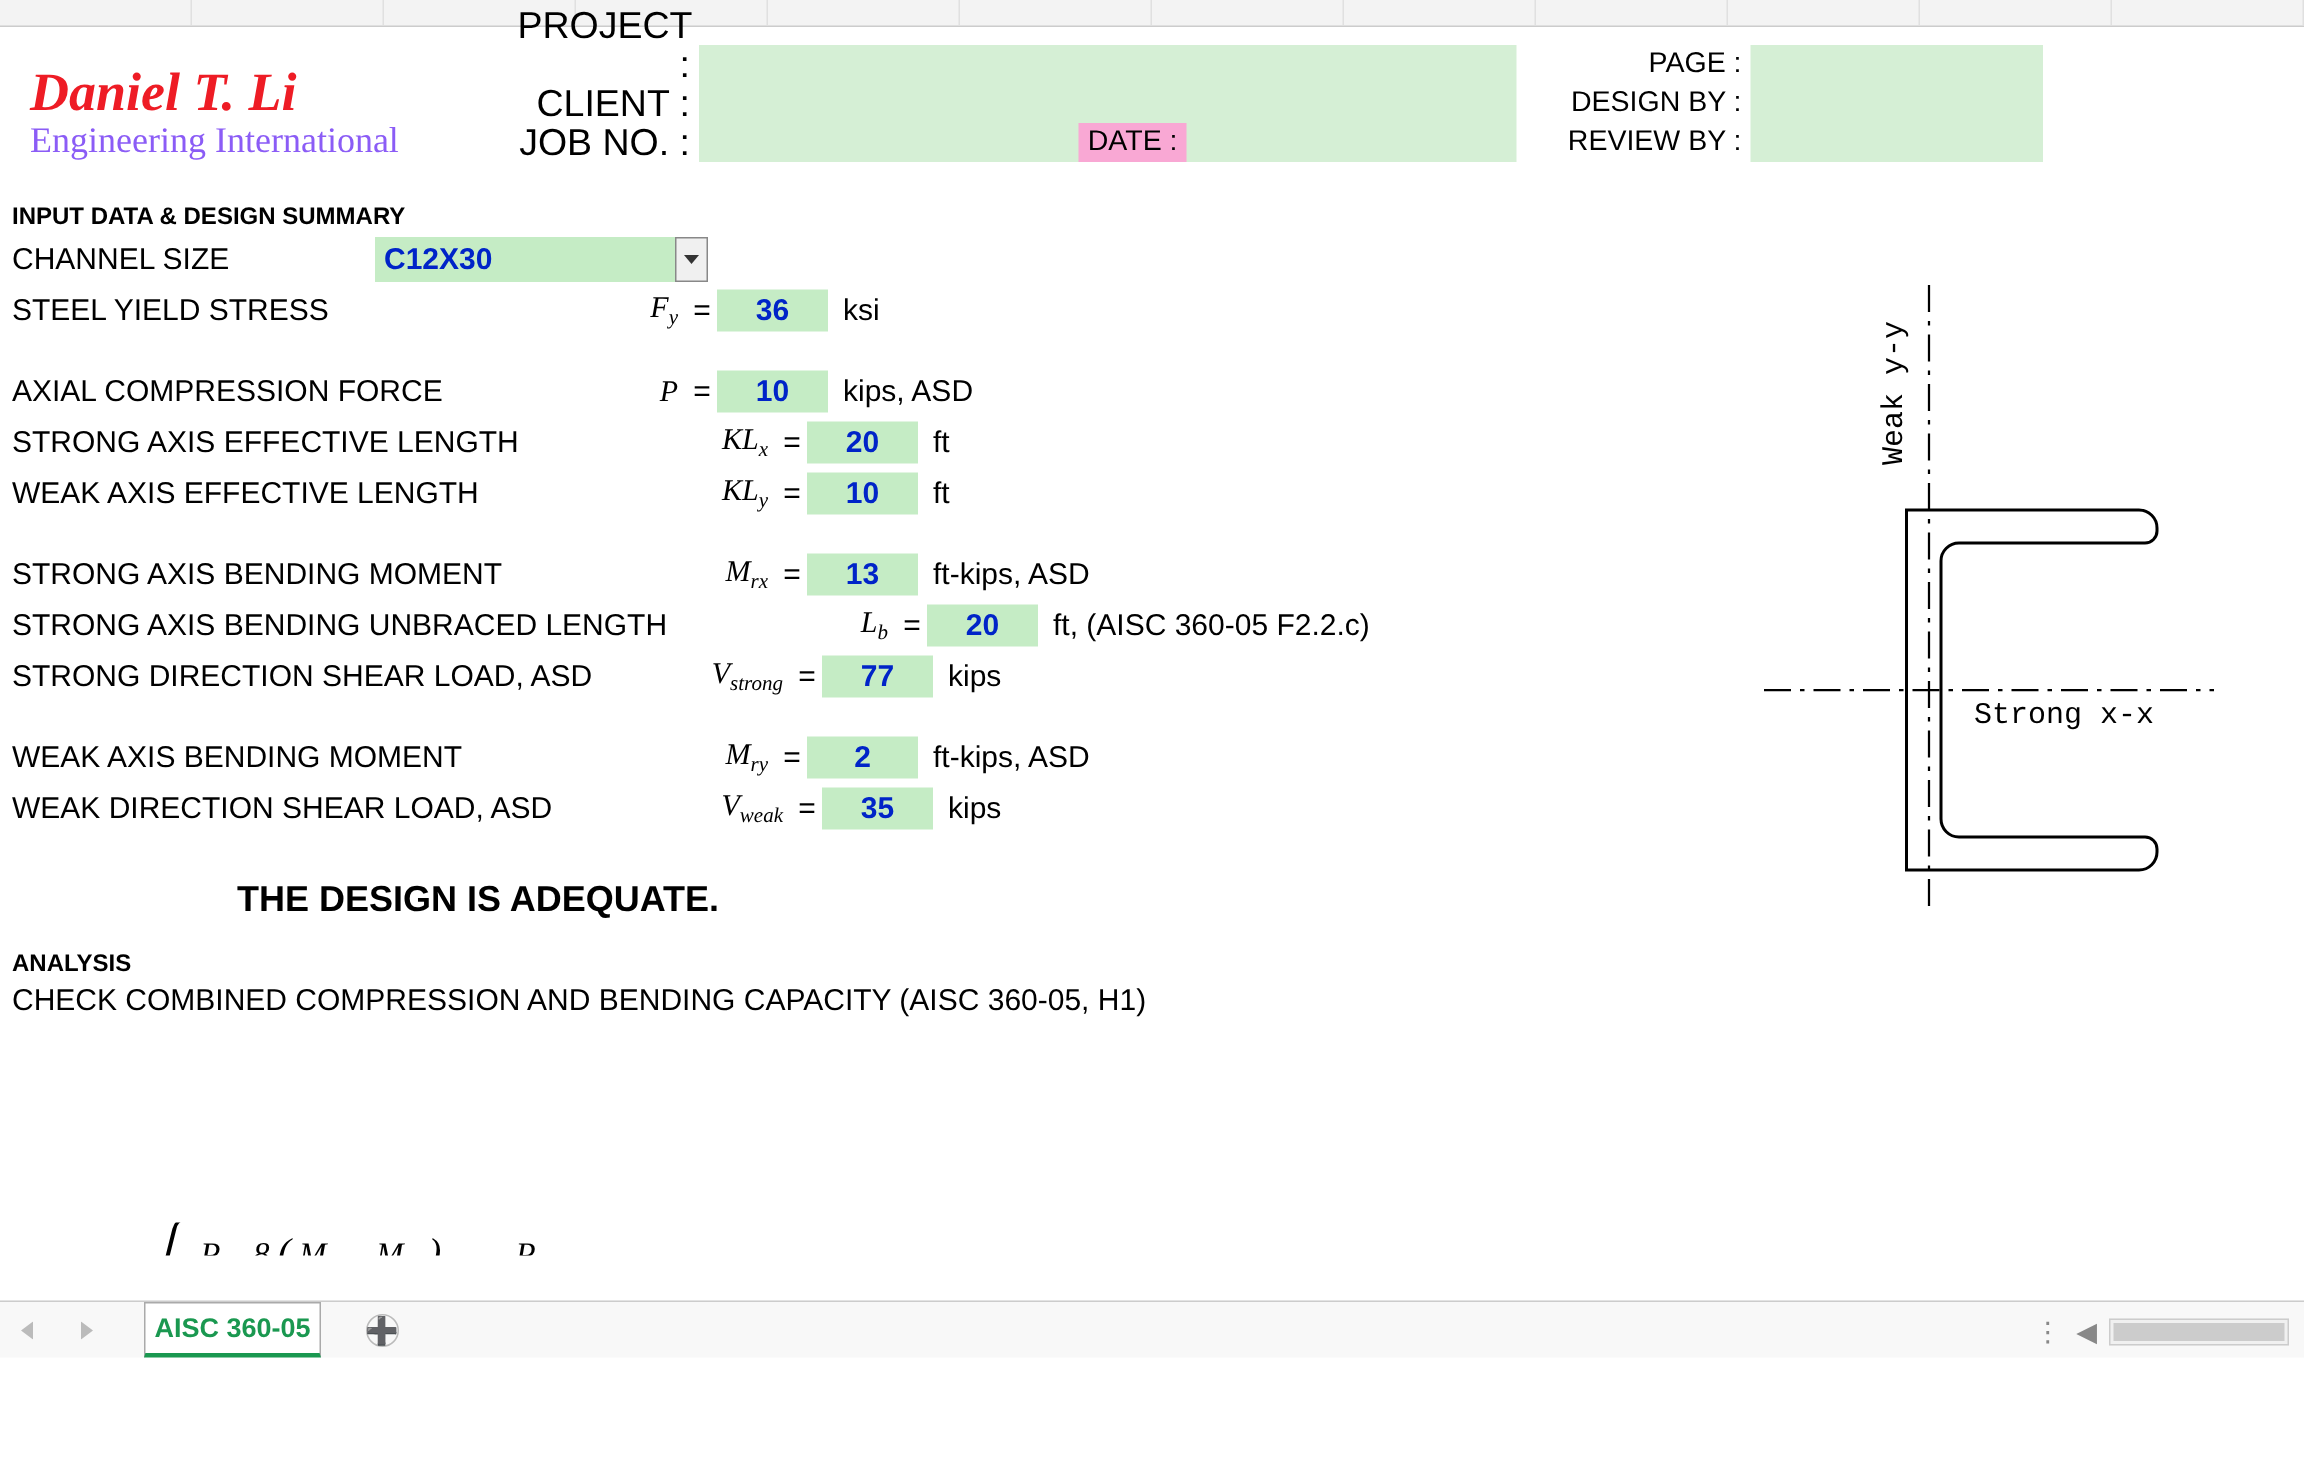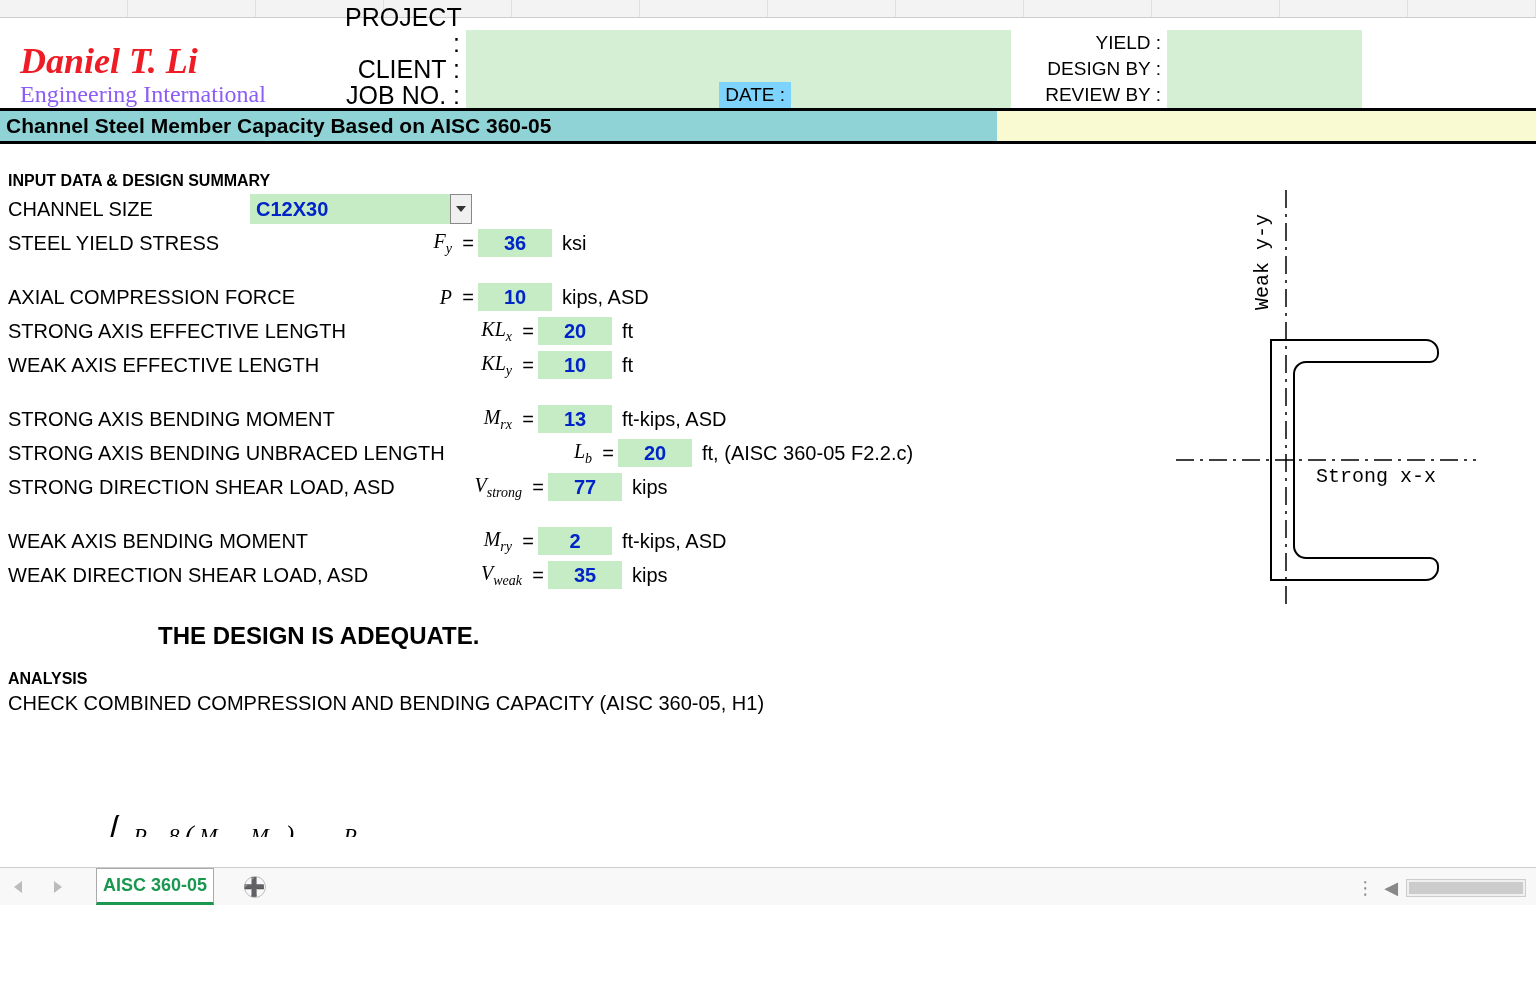--- a/index.html
+++ b/index.html
@@ -62,21 +62,21 @@
     width: 545px;
     background: #d5efd5;
     margin-left: 6px;
     height: 78px;
     position: relative;
   }
   .date-white {
     position: absolute;
     right: 220px;
     bottom: 0;
-    background: #7dd3fc;
+    background: #f9a8d4;
     padding: 0 6px;
     font-size: 19px;
     height: 26px;
     line-height: 26px;
     margin-top: 15px;
   }
   .right-labels {
     width: 150px;
     text-align: right;
     font-size: 19px;
@@ -262,31 +262,27 @@
     </div>
     <div class="proj-labels">
       <div>PROJECT :</div>
       <div>CLIENT :</div>
       <div>JOB NO. :</div>
     </div>
     <div class="proj-fields">
       <div class="date-white">DATE :</div>
     </div>
     <div class="right-labels">
-      <div>YIELD :</div>
+      <div>PAGE :</div>
       <div>DESIGN BY :</div>
       <div>REVIEW BY :</div>
     </div>
     <div class="right-fields"></div>
   </div>
 
-  <div class="title-row">
-    <div class="title-bar">Channel Steel Member Capacity Based on AISC 360-05</div>
-    <div class="title-right"></div>
-  </div>
 
   <div class="content">
 
     <div class="section-h">INPUT DATA &amp; DESIGN SUMMARY</div>
 
     <div class="row">
       <div class="label">CHANNEL SIZE</div>
       <div class="dropdown">
         <span>C12X30</span>
         <div class="dd-btn">

